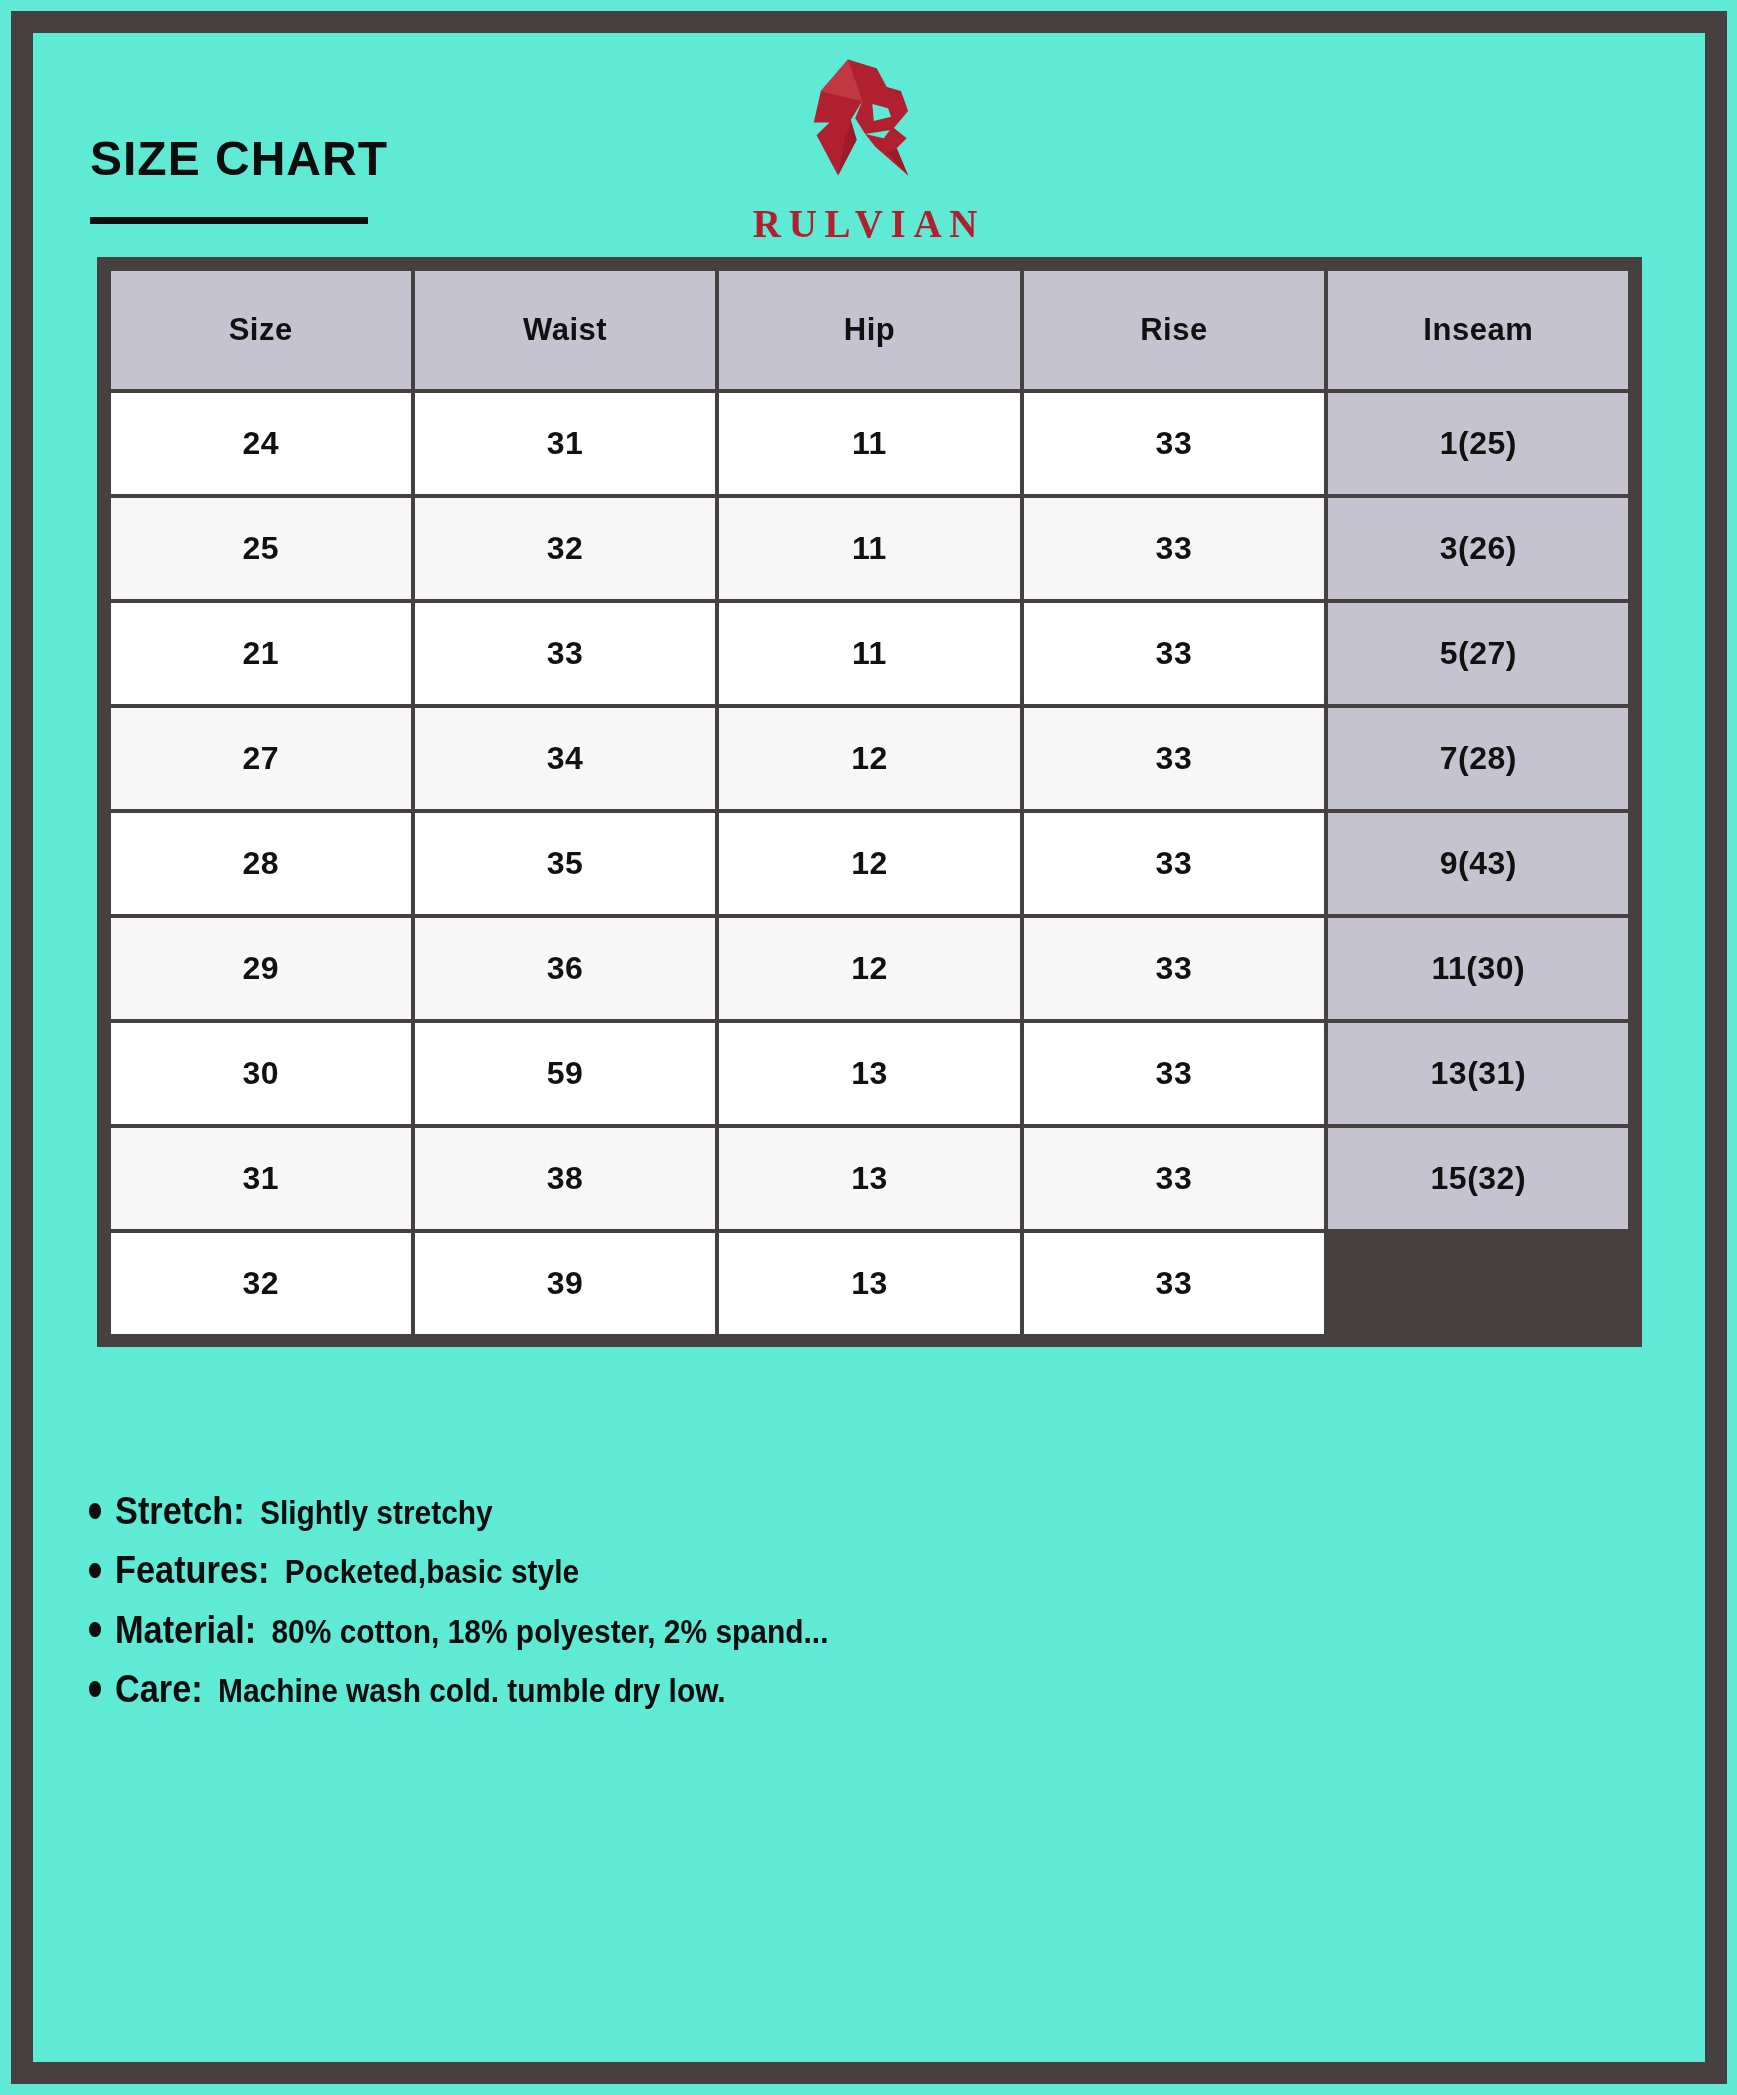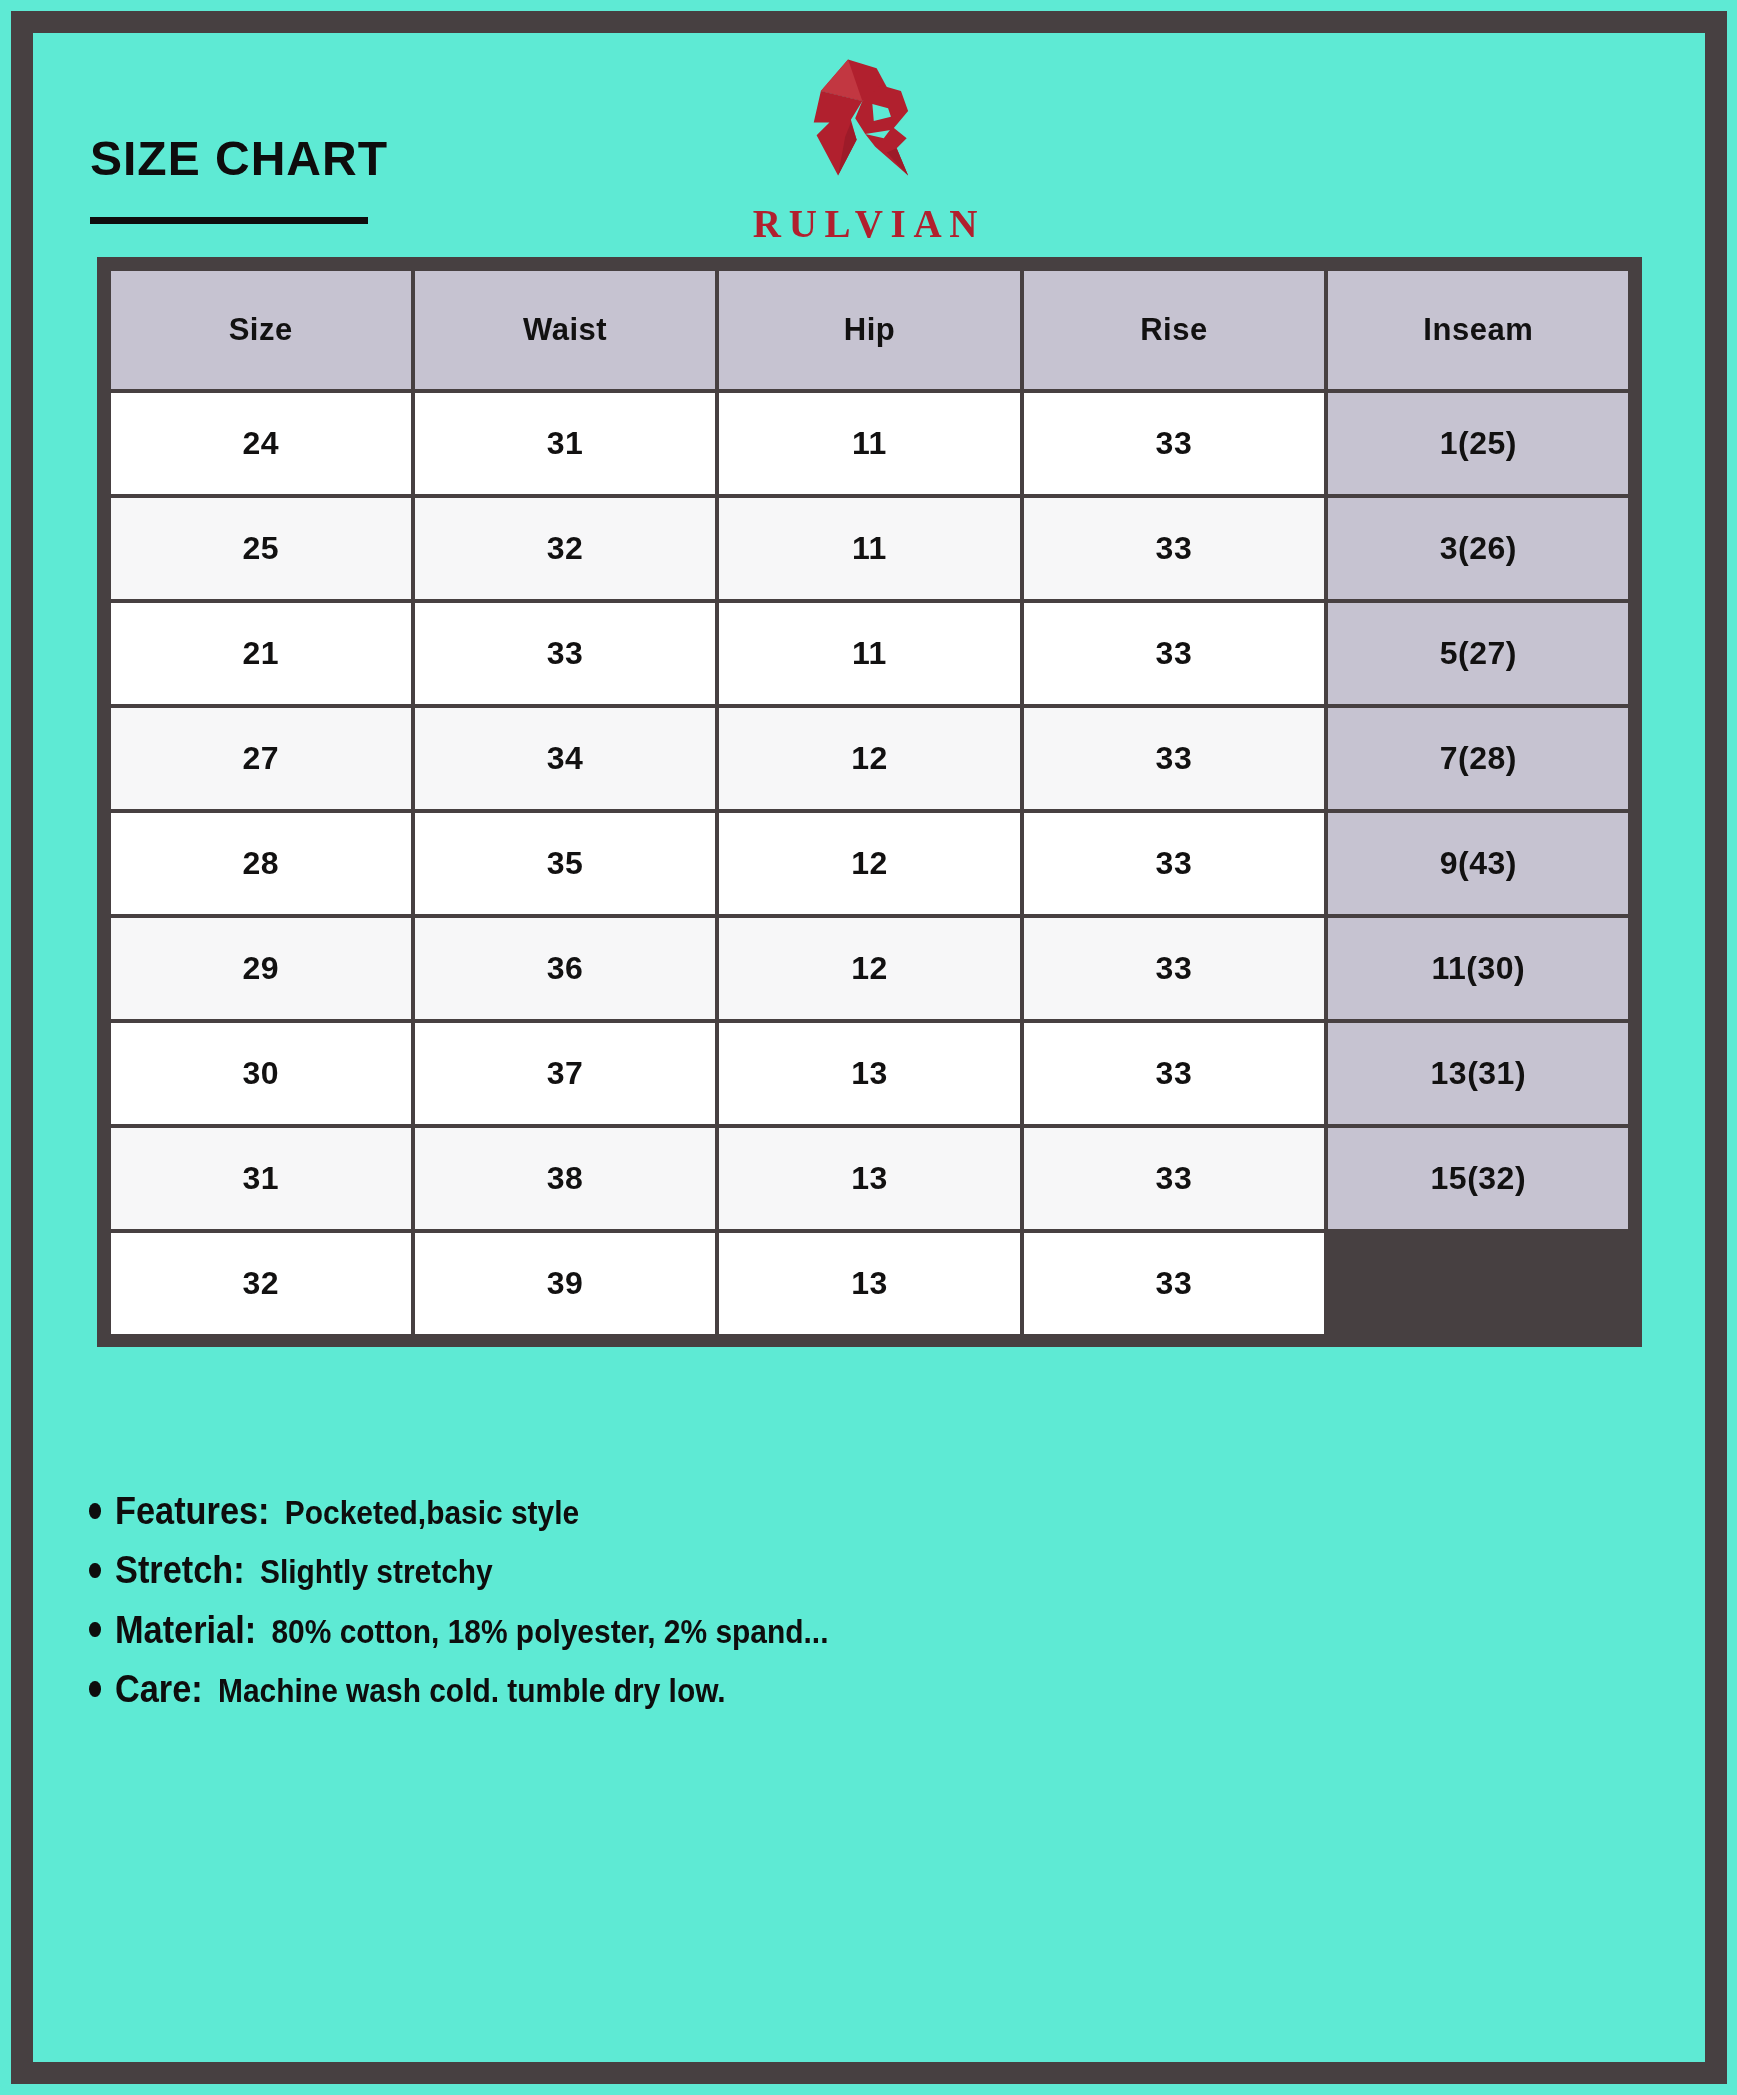--- a/index.html
+++ b/index.html
@@ -142,55 +142,55 @@
     <div class="cell">33</div>
 
     <div class="cell alt size-col">9(43)</div>
     <div class="cell alt">29</div>
     <div class="cell alt">36</div>
     <div class="cell alt">12</div>
     <div class="cell alt">33</div>
 
     <div class="cell size-col">11(30)</div>
     <div class="cell">30</div>
-    <div class="cell">37</div>
+    <div class="cell">59</div>
     <div class="cell">13</div>
     <div class="cell">33</div>
 
     <div class="cell alt size-col">13(31)</div>
     <div class="cell alt">31</div>
     <div class="cell alt">38</div>
     <div class="cell alt">13</div>
     <div class="cell alt">33</div>
 
     <div class="cell size-col">15(32)</div>
     <div class="cell">32</div>
     <div class="cell">39</div>
     <div class="cell">13</div>
     <div class="cell">33</div>
   </div>
 
   <ul class="details">
     <li>
       <span class="bullet"></span>
       <span class="detail-text">
+        <span class="d-label">Stretch:</span>
+        <span class="d-value">Slightly stretchy</span>
+      </span>
+    </li>
+    <li>
+      <span class="bullet"></span>
+      <span class="detail-text">
         <span class="d-label">Features:</span>
         <span class="d-value">Pocketed,basic style</span>
       </span>
     </li>
     <li>
       <span class="bullet"></span>
       <span class="detail-text">
-        <span class="d-label">Stretch:</span>
-        <span class="d-value">Slightly stretchy</span>
-      </span>
-    </li>
-    <li>
-      <span class="bullet"></span>
-      <span class="detail-text">
         <span class="d-label">Material:</span>
         <span class="d-value">80% cotton, 18% polyester, 2% spand...</span>
       </span>
     </li>
     <li>
       <span class="bullet"></span>
       <span class="detail-text">
         <span class="d-label">Care:</span>
         <span class="d-value">Machine wash cold. tumble dry low.</span>
       </span>

